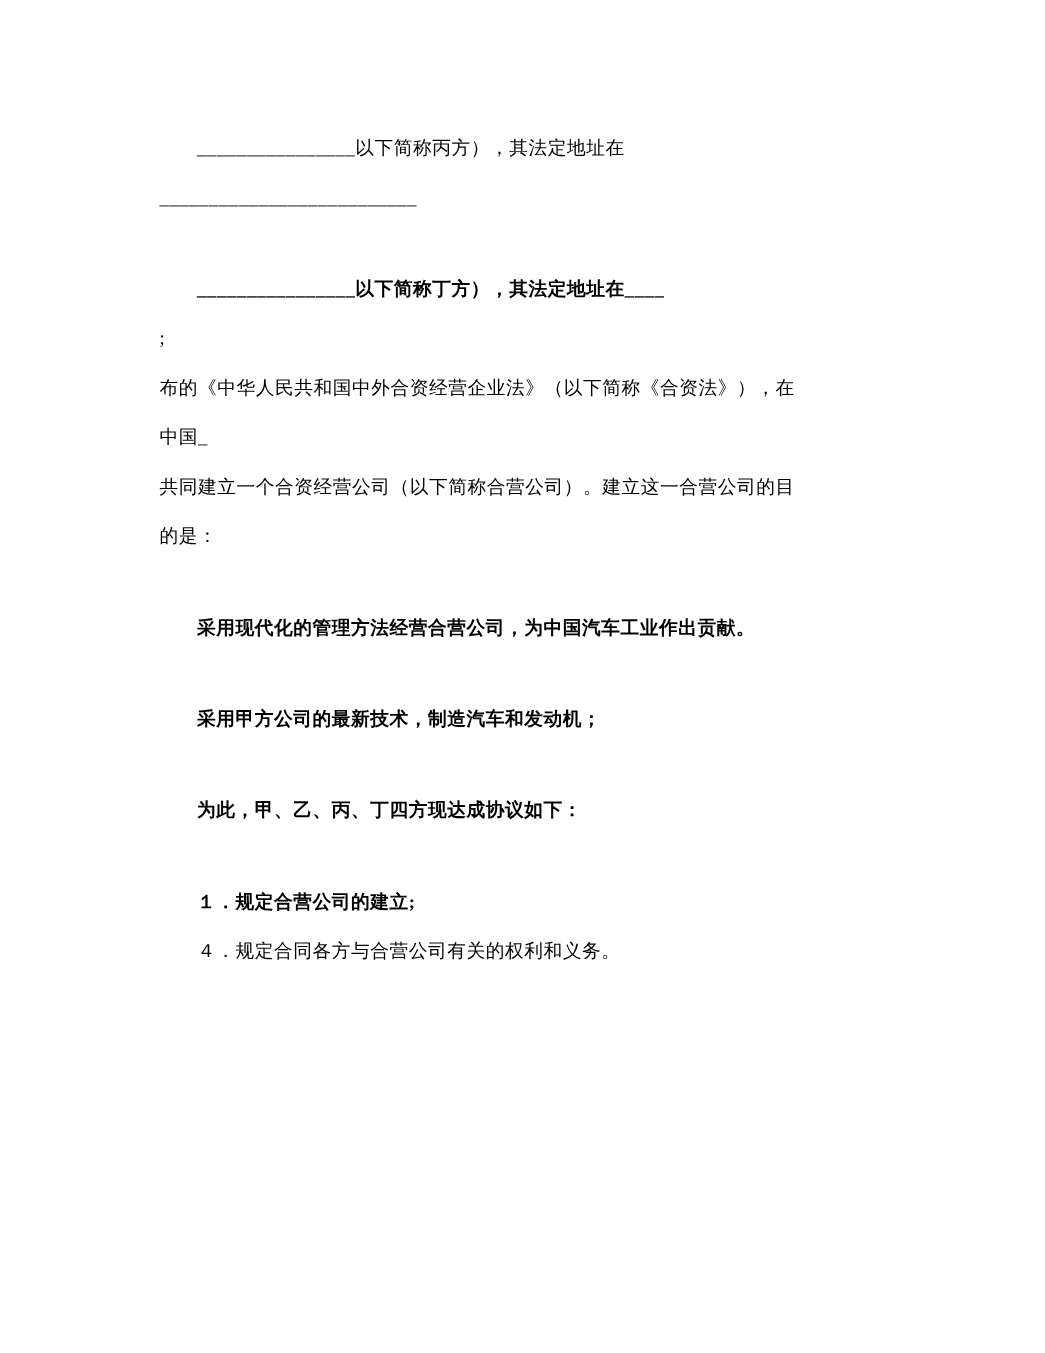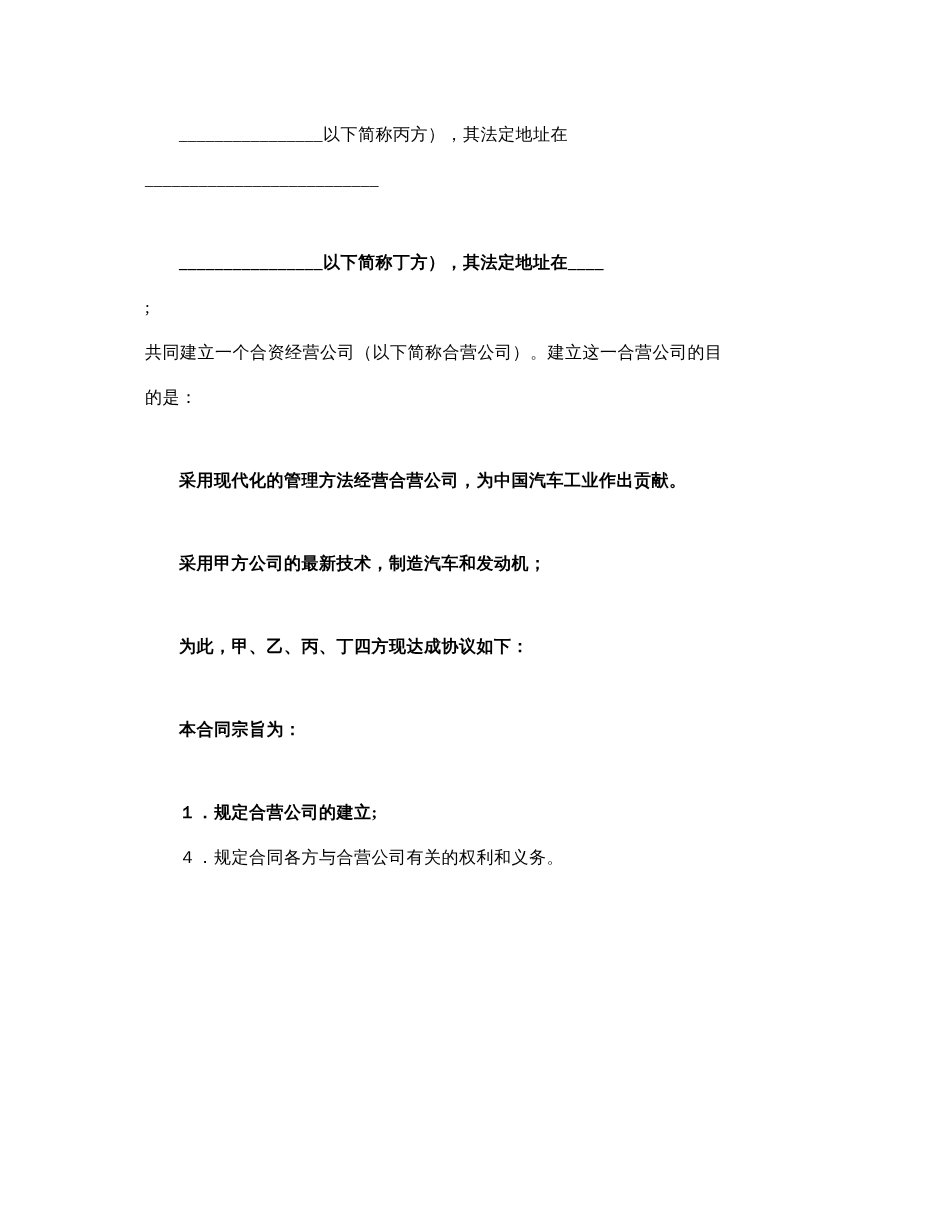--- a/index.html
+++ b/index.html
@@ -33,21 +33,21 @@
   }
 </style>
 </head>
 <body>
 
 <div class="page">
   <div id="document-body">
       <div class="doc-line indent">________________以下简称丙方），其法定地址在__________________________</div>
       <div class="doc-line indent gap">________________以下简称丁方），其法定地址在____</div>
       <div class="doc-line">;</div>
+      <div class="doc-line">布的《中华人民共和国中外合资经营企业法》（以下简称《合资法》），在中国_</div>
       <div class="doc-line">共同建立一个合资经营公司（以下简称合营公司）。建立这一合营公司的目的是：</div>
       <div class="doc-line indent gap">采用现代化的管理方法经营合营公司，为中国汽车工业作出贡献。</div>
       <div class="doc-line indent gap">采用甲方公司的最新技术，制造汽车和发动机；</div>
       <div class="doc-line indent gap">为此，甲、乙、丙、丁四方现达成协议如下：</div>
-      <div class="doc-line indent gap">本合同宗旨为：</div>
       <div class="doc-line indent gap">１．规定合营公司的建立;</div>
       <div class="doc-line indent">４．规定合同各方与合营公司有关的权利和义务。</div>
     </div>
 </div>
 
 </body></html>

